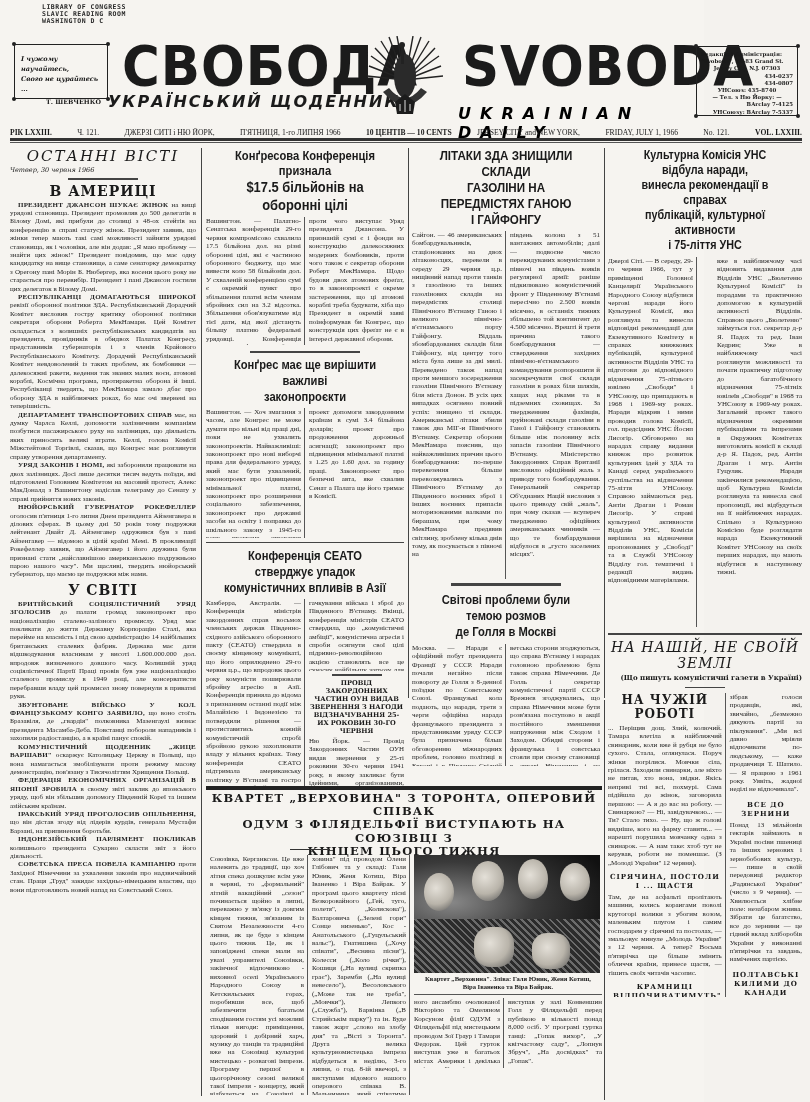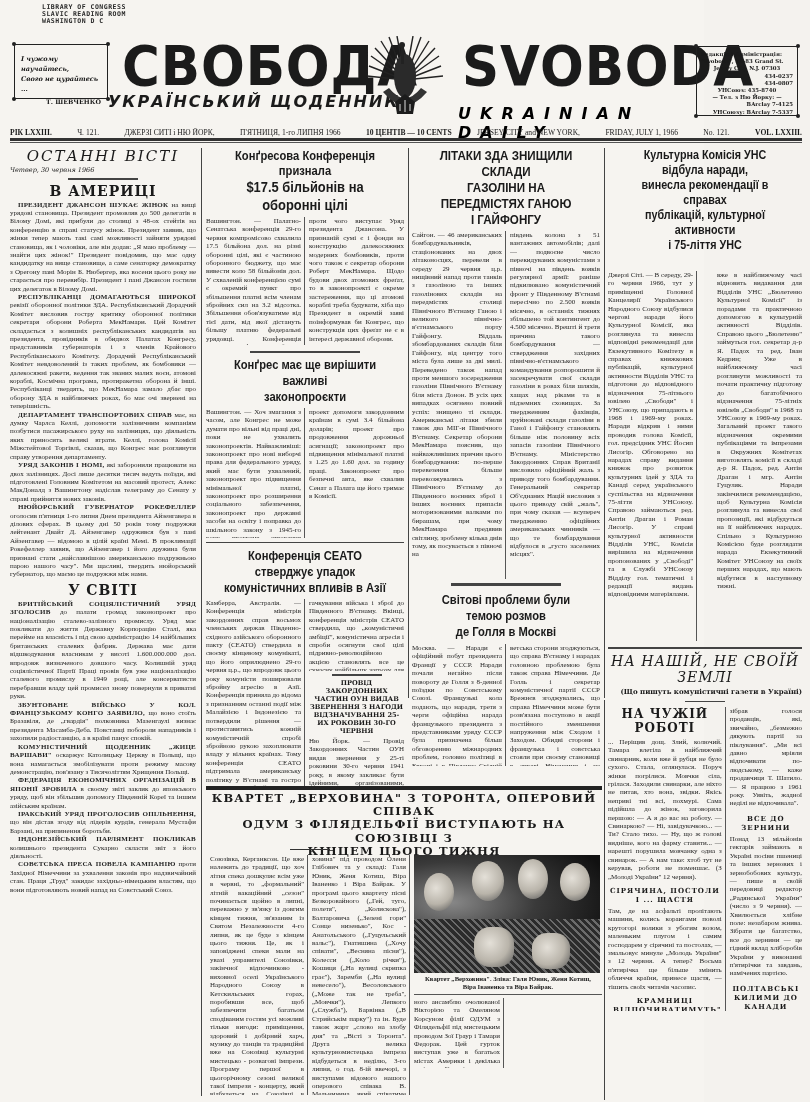--- a/index.html
+++ b/index.html
@@ -212,21 +212,21 @@
     </div>
   </div>
 
   <div class="col" style="left:608px;width:194px;">
     <div class="head-cond" style="font-size:12.5px;line-height:15px;margin-top:2px">
       <div>Культурна Комісія УНС відбула наради,</div>
       <div>винесла рекомендації в справах</div>
       <div>публікацій, культурної активности</div>
       <div>і 75-ліття УНС</div>
     </div>
-    <div style="display:flex;gap:20px;margin-top:18px;height:370px;overflow:hidden">
+    <div style="display:flex;gap:20px;margin-top:4px;height:370px;overflow:hidden">
       <div class="text" style="flex:1;border-right:1px solid #555;padding-right:3px">Джерзі Сіті. — В середу, 29-го червня 1966, тут у приміщенні Головної Канцелярії Українського Народного Союзу відбулися чергові наради його Культурної Комісії, яка розглянула та винесла відповідні рекомендації для Екзекутивного Комітету в справах книжкових публікацій, культурної активности Відділів УНС та підготови до відповідного відзначення 75-літнього ювілею „Свободи" і УНСоюзу, що припадають в 1968 і 1969-му роках. Наради відкрив і ними проводив голова Комісії, гол. предсідник УНС Йосип Лисогір. Обговорено на нарадах справу видання книжок про розвиток культурних ідей у ЗДА та Канаді серед українського суспільства на відзначення 75-ліття УНСоюзу. Справою займаються ред. Антін Драган і Роман Лисогір. У справі культурної активности Відділів УНС, Комісія вирішила на відзначення пропонованих у „Свободі" та в Службі УНСоюзу Відділу гол. тематичні і редакції видань відповідними матеріялами.</div>
       <div class="text" style="flex:1">вже в найближчому часі відновить видавання для Відділів УНС „Бюлетеню Культурної Комісії" із порадами та практичною допомогою в культурній активності Відділів. Справою цього „Бюлетеню" займуться гол. секретар д-р Я. Падох та ред. Іван Кедрин; Уже в найближчому часі розглянути можливості та почати практичну підготову до багатобічного відзначення 75-літніх ювілеїв „Свободи" в 1968 та УНСоюзу в 1969-му роках. Загальний проект такого відзначення окремими публікаціями та імпрезами в Окружних Комітетах виготовлять комісії в складі д-р Я. Падох, ред. Антін Драган і мгр. Антін Гуцуляк. Наради закінчилися рекомендацією, щоб Культурна Комісія розглянула та винесла свої пропозиції, які відбудуться на її найближчих нарадах. Спільно з Культурною Комісією буде розглядати нарада Екзекутивний Комітет УНСоюзу на своїх перших нарадах, що мають відбутися в наступному тижні.</div>
     </div>
     <div class="hrule" style="position:relative;width:194px;margin:6px 0 2px 0;height:2px"></div>
     <div class="head-bold" style="text-align:center;font-size:14px;letter-spacing:1px;margin-top:4px">НА НАШІЙ, НЕ СВОЇЙ ЗЕМЛІ</div>
     <div style="text-align:right;font-size:7px;font-weight:bold;margin-top:2px">(Що пишуть комуністичні газети в Україні)</div>
     <div class="hrule" style="position:relative;width:40px;margin:5px auto 5px auto"></div>
     <div style="display:flex;gap:4px;height:304px;overflow:hidden">
       <div style="flex:1;border-right:1px solid #555;padding-right:3px">
         <div class="sec-head" style="font-size:12px;margin-bottom:3px;font-family:'DejaVu Serif',serif">НА ЧУЖІЙ РОБОТІ</div>
@@ -265,14 +265,15 @@
     <div class="cloth" style="left:0;top:64px;width:186px;height:54px"></div>
     <div class="face" style="left:60px;top:72px;width:40px;height:40px;border-radius:40%"></div>
     <div class="face" style="left:118px;top:78px;width:38px;height:36px;border-radius:40%"></div>
   </div>
   <div style="position:absolute;left:414px;top:975px;width:188px;text-align:center;font-family:'Liberation Serif',serif;font-weight:bold;font-size:6.6px;line-height:8px">
     <div>Квартет „Верховина". Зліва: Галя Юник, Женя Котиш,</div>
     <div>Віра Іваненко та Віра Байрак.</div>
   </div>
   <div style="position:absolute;left:414px;top:994px;width:188px;height:1px;background:#555"></div>
   <div class="text" style="position:absolute;left:414px;top:998px;width:90px;height:70px;overflow:hidden;border-right:1px solid #555;padding-right:3px">ного ансамблю очолюваної Вікторією та Омеляном Корсуном філії ОДУМ з Філядельфії під мистецьким проводом Зої Граур і Тамари Федорак. Цей гурток виступав уже в багатьох містах Америки і декілька разів у Канаді, мав два виступи на телевізії та</div>
+  <div class="text" style="position:absolute;left:508px;top:998px;width:94px;height:70px;overflow:hidden">виступав у залі Конвеншин Голл у Філядельфії перед публікою в кількості понад 8,000 осіб. У програмі гуртка танці: „Гопак вихор", „У квітчастому саду", „Лопнув Збруч", „На досвідках" та „Гопак".</div>
 
 </div>
 
 </body></html>

